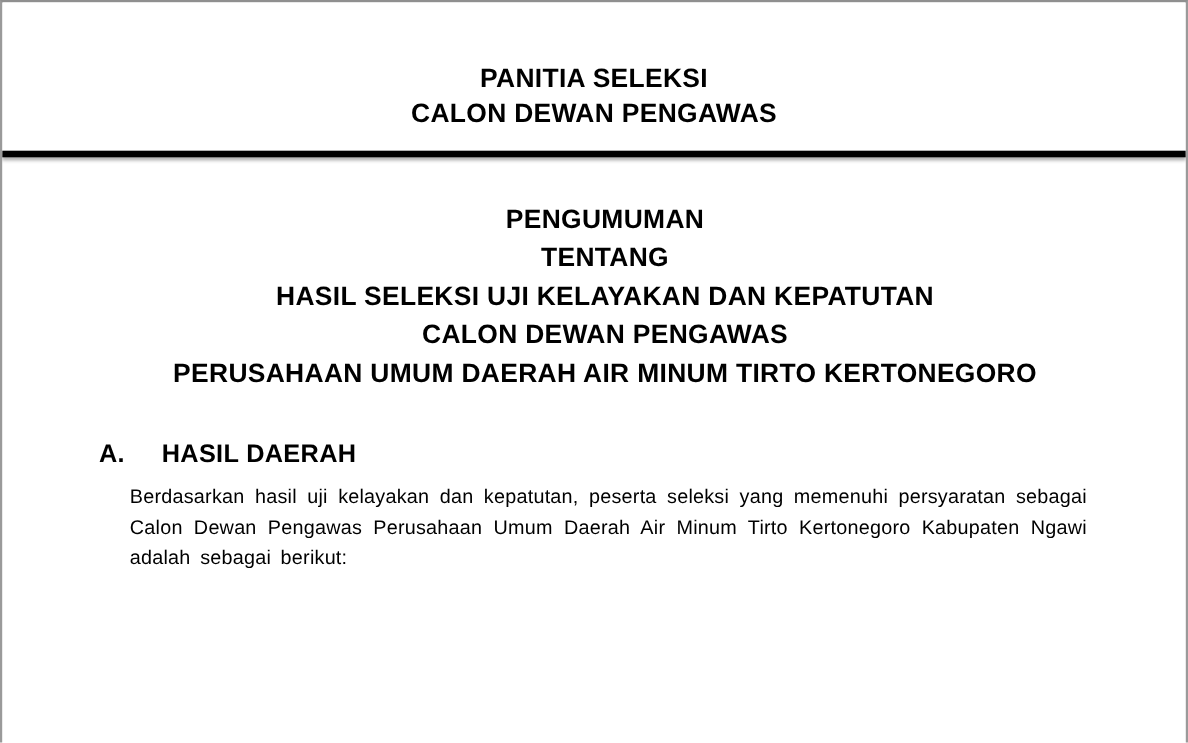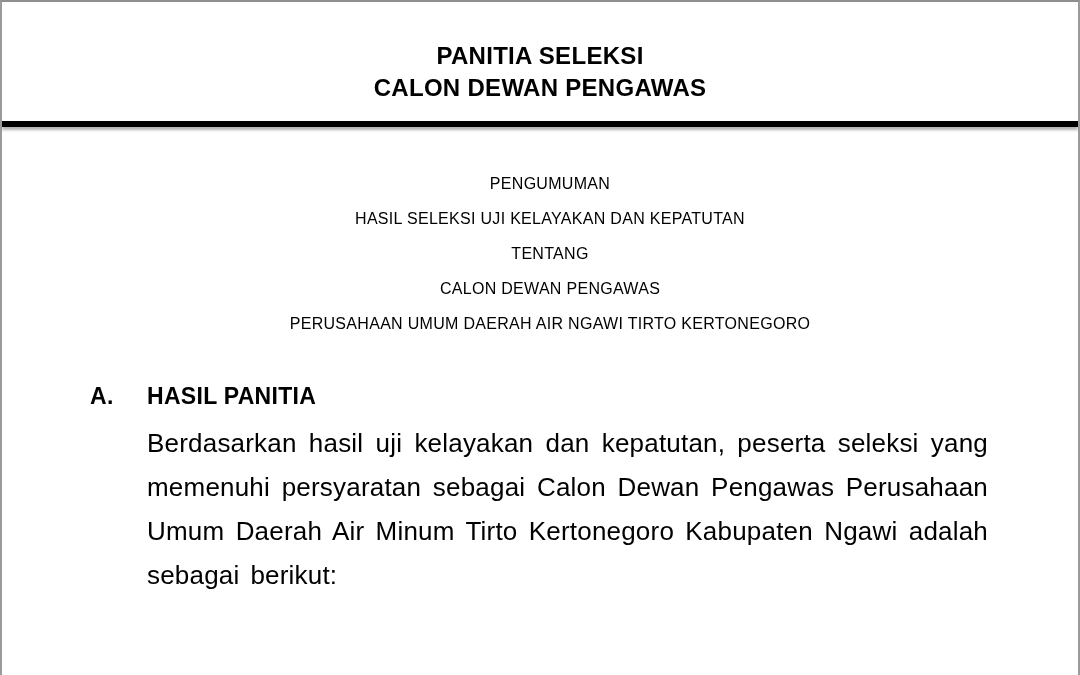--- a/index.html
+++ b/index.html
@@ -9,39 +9,39 @@
     background: #ffffff;
     box-sizing: border-box;
     border-top: 2px solid #8f8f8f;
     border-left: 2px solid #9a9a9a;
     border-right: 2px solid #9a9a9a;
     font-family: "Liberation Sans", "DejaVu Sans", sans-serif;
     color: #000000;
     overflow: hidden;
   }
   .letterhead {
-    padding-top: 38px;
+    padding-top: 54px;
     text-align: center;
     font-weight: bold;
     font-size: 24px;
     line-height: 32px;
     letter-spacing: 0.3px;
   }
   .rule {
     margin-top: 17px;
     height: 6px;
     background: #000000;
     box-shadow: 0 3px 3px rgba(0,0,0,0.30);
     width: 100%;
   }
   .title-block {
     margin-top: 39px;
     text-align: center;
-    font-weight: normal;
-    font-size: 16px;
+    font-weight: bold;
+    font-size: 24px;
     line-height: 35px;
     letter-spacing: 0.3px;
     padding-left: 20px;
   }
   .section-a {
     margin-top: 42px;
     padding-left: 88px;
     padding-right: 90px;
   }
   .sec-head {
@@ -49,49 +49,49 @@
     align-items: baseline;
     font-weight: bold;
     font-size: 23px;
     letter-spacing: 0.3px;
   }
   .sec-label {
     width: 57px;
     flex: 0 0 57px;
   }
   .sec-body {
-    margin: 11px 0 0 57px;
-    font-size: 26px;
-    line-height: 44px;
+    margin: 11px 0 0 28px;
+    font-size: 18px;
+    line-height: 28px;
     text-align: justify;
     word-spacing: 3.5px;
     letter-spacing: 0.2px;
   }
 </style>
 </head>
 <body>
 
 <div class="page">
 
   <header class="letterhead">
     <div>PANITIA SELEKSI</div>
     <div>CALON DEWAN PENGAWAS</div>
   </header>
 
   <div class="rule"></div>
 
   <section class="title-block">
     <div>PENGUMUMAN</div>
+    <div>TENTANG</div>
     <div>HASIL SELEKSI UJI KELAYAKAN DAN KEPATUTAN</div>
-    <div>TENTANG</div>
     <div>CALON DEWAN PENGAWAS</div>
-    <div>PERUSAHAAN UMUM DAERAH AIR NGAWI TIRTO KERTONEGORO</div>
+    <div>PERUSAHAAN UMUM DAERAH AIR MINUM TIRTO KERTONEGORO</div>
   </section>
 
   <section class="section-a">
     <div class="sec-head">
       <span class="sec-label">A.</span>
-      <span class="sec-title">HASIL PANITIA</span>
+      <span class="sec-title">HASIL DAERAH</span>
     </div>
     <p class="sec-body">Berdasarkan hasil uji kelayakan dan kepatutan, peserta seleksi yang memenuhi persyaratan sebagai Calon Dewan Pengawas Perusahaan Umum Daerah Air Minum Tirto Kertonegoro Kabupaten Ngawi adalah sebagai berikut:</p>
   </section>
 
 </div>
 
 </body></html>

